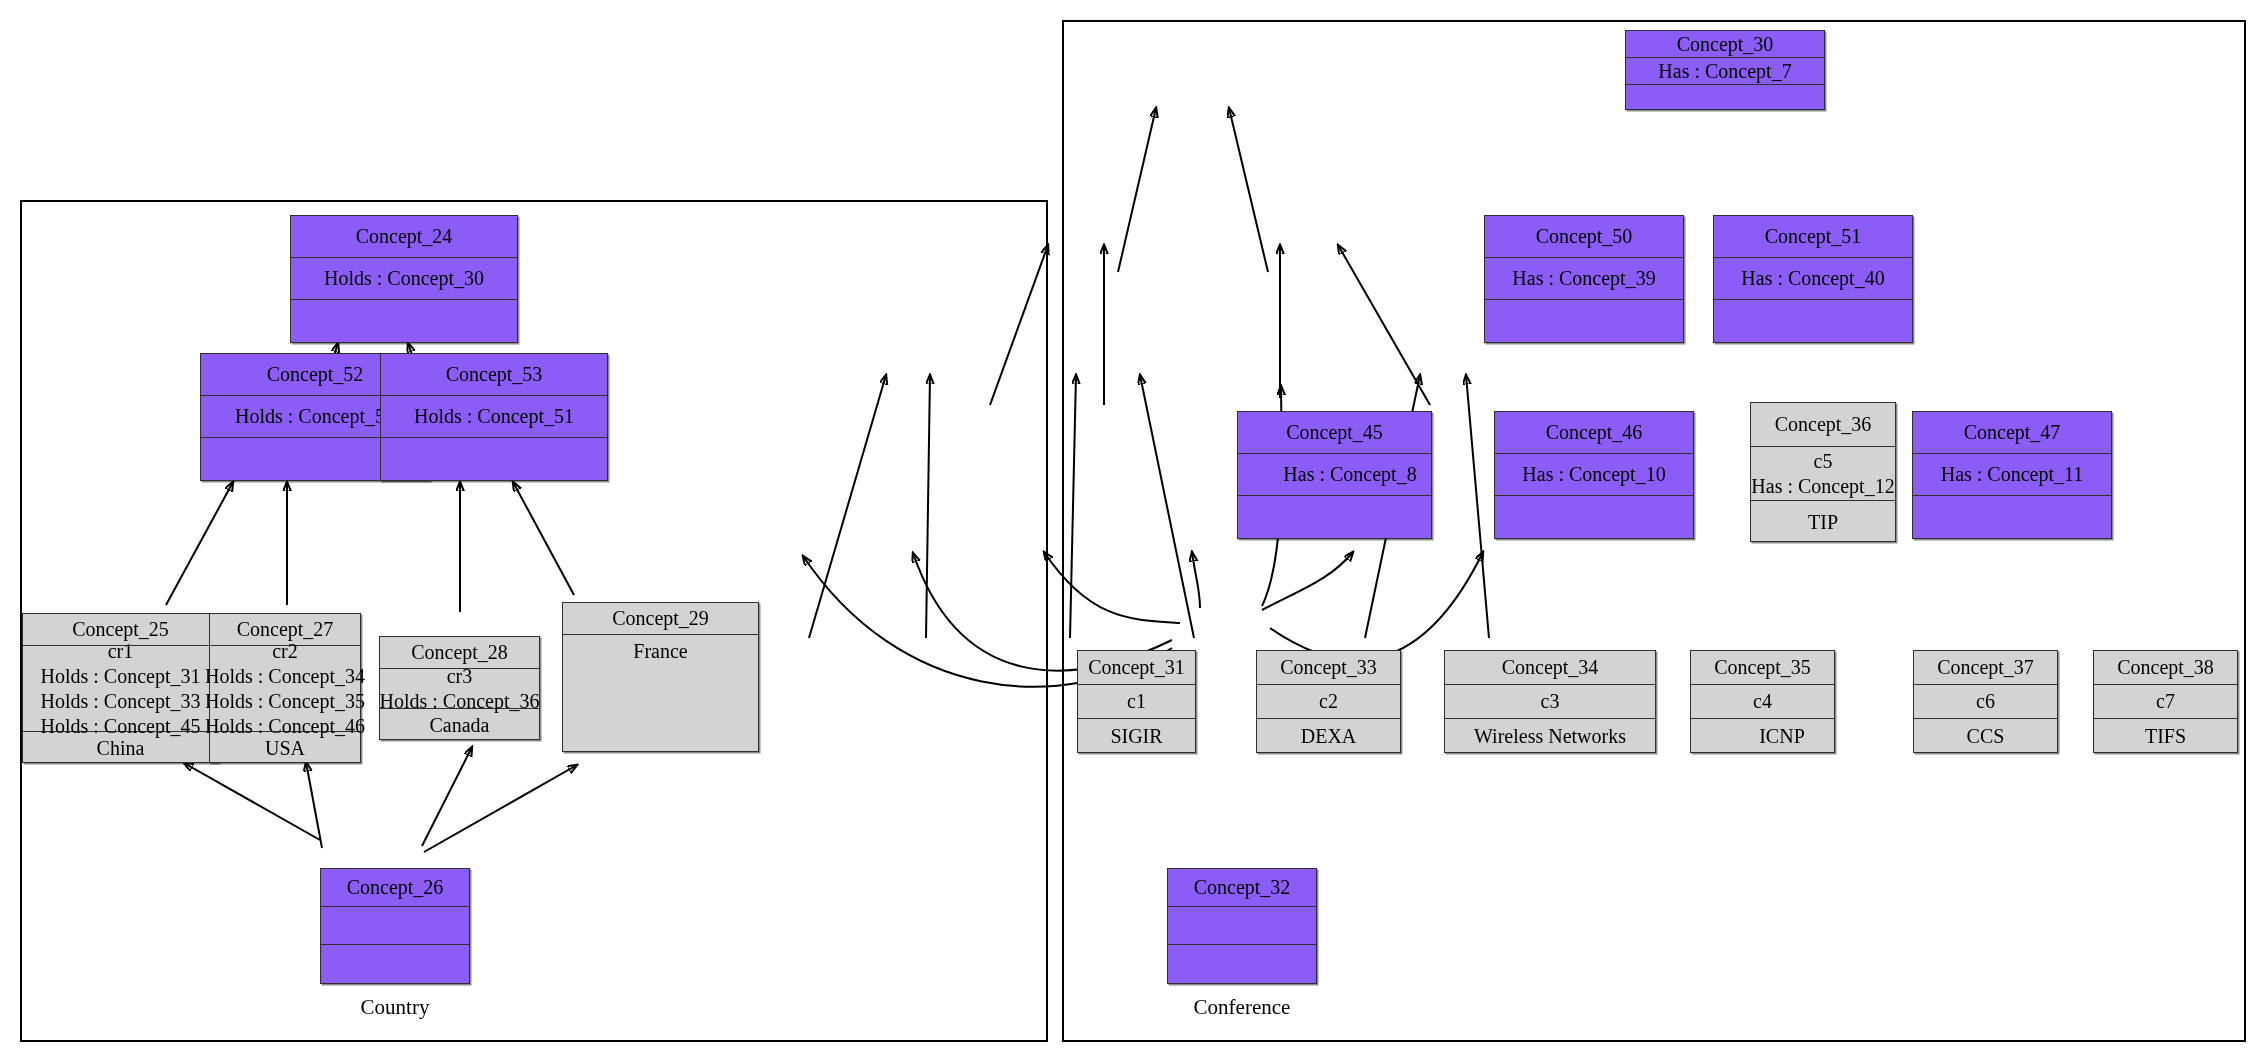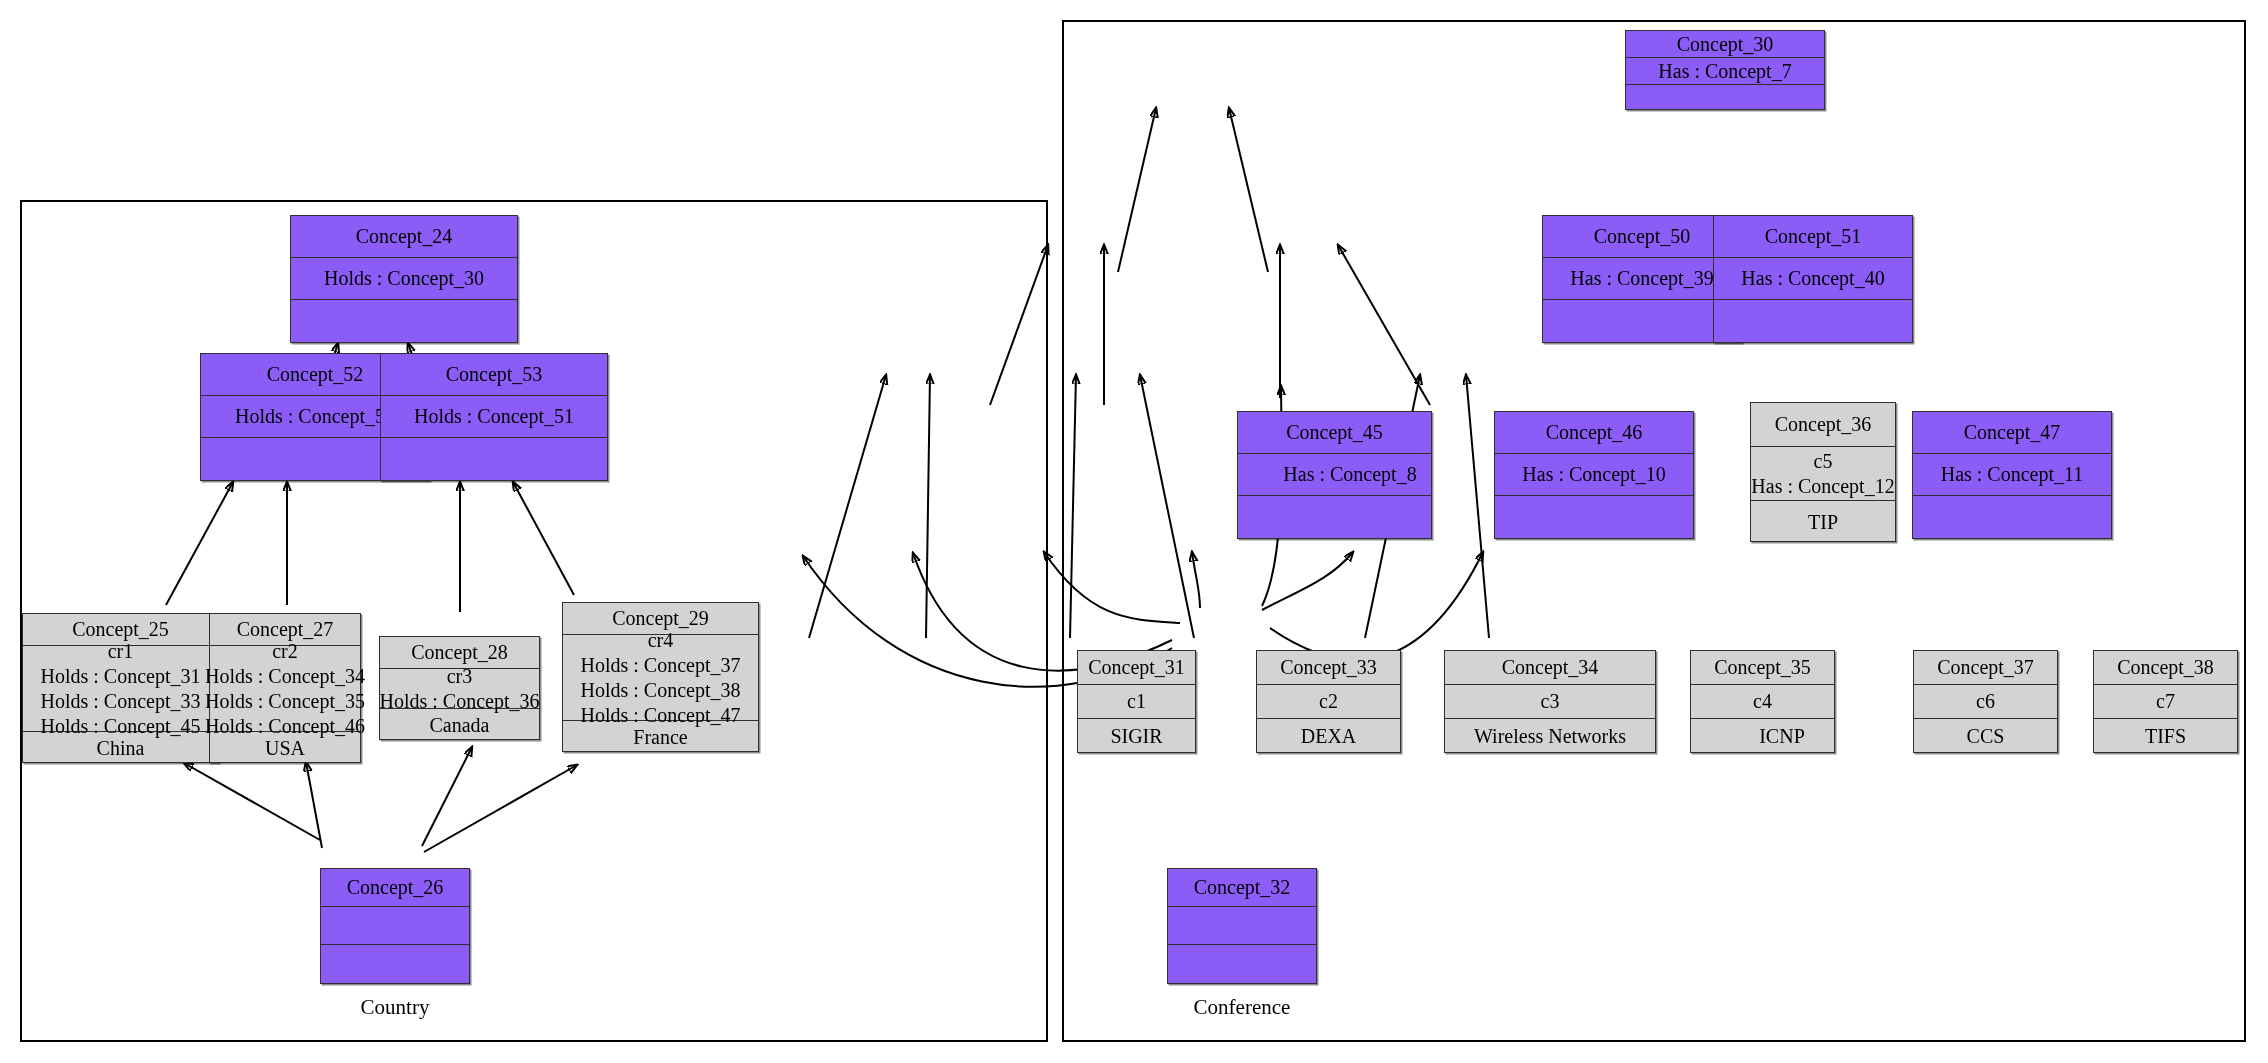--- a/index.html
+++ b/index.html
@@ -161,26 +161,20 @@
     </div>
     <div class="sec" style="height:32px;">
       <div class="ln">Canada</div>
     </div>
   </div>
 
   <div class="node grey" style="left:562px;top:602px;width:197px;height:150px;">
     <div class="sec" style="height:32px;">
       <div class="ln">Concept_29</div>
     </div>
-    <div class="sec" style="height:86px;">
-      <div class="ln">cr4</div>
-      <div class="ln">Holds : Concept_37</div>
-      <div class="ln">Holds : Concept_38</div>
-      <div class="ln">Holds : Concept_47</div>
-    </div>
     <div class="sec" style="height:32px;">
       <div class="ln">France</div>
     </div>
   </div>
 
   <div class="node blue" style="left:320px;top:868px;width:150px;height:116px;">
     <div class="sec" style="height:38px;">
       <div class="ln">Concept_26</div>
     </div>
     <div class="sec empty" style="height:38px;"></div>
@@ -192,21 +186,21 @@
   <div class="node blue" style="left:1625px;top:30px;width:200px;height:80px;">
     <div class="sec" style="height:27px;">
       <div class="ln">Concept_30</div>
     </div>
     <div class="sec" style="height:27px;">
       <div class="ln">Has : Concept_7</div>
     </div>
     <div class="sec empty" style="height:26px;"></div>
   </div>
 
-  <div class="node blue" style="left:1542px;top:215px;width:200px;height:128px;">
+  <div class="node blue" style="left:1484px;top:215px;width:200px;height:128px;">
     <div class="sec" style="height:42px;">
       <div class="ln">Concept_50</div>
     </div>
     <div class="sec" style="height:42px;">
       <div class="ln">Has : Concept_39</div>
     </div>
     <div class="sec empty" style="height:44px;"></div>
   </div>
 
   <div class="node blue" style="left:1713px;top:215px;width:200px;height:128px;">

